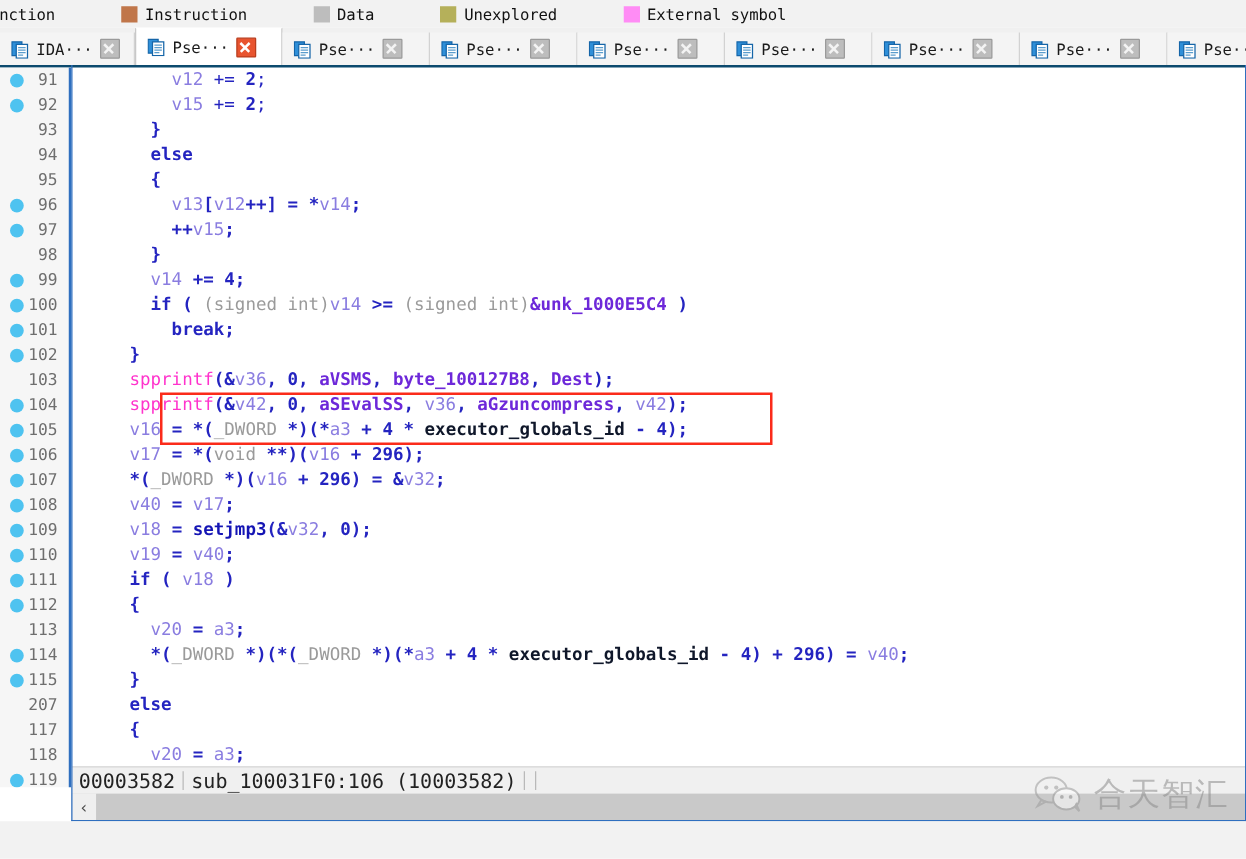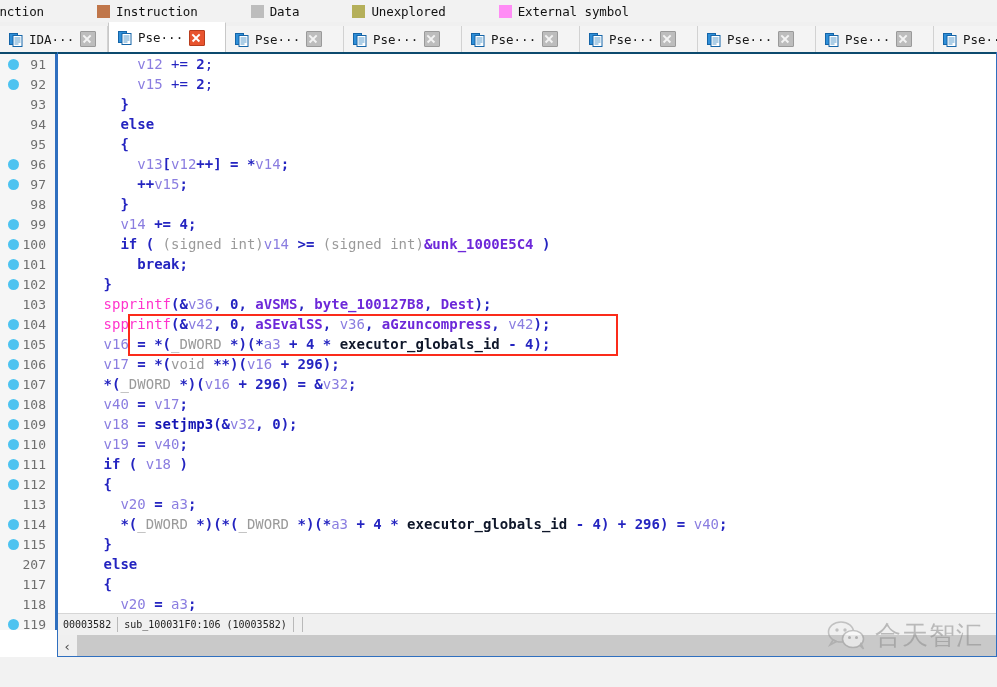--- a/index.html
+++ b/index.html
@@ -99,21 +99,21 @@
   
   #hlbox{
     position:absolute;left:128px;top:310px;width:490px;height:42px;
     border:2px solid #fb2b1a;box-sizing:border-box;pointer-events:none;
   }
 
   
   #statusbar{
     position:absolute;left:57px;right:0;bottom:22px;height:22px;
     background:#f0f0f0;display:flex;align-items:center;
-    font-family:"DejaVu Sans Mono",monospace;font-size:10px;color:#222;
+    font-family:"DejaVu Sans Mono",monospace;font-size:16px;color:#222;
     border-top:1px solid #d6d6d6;box-sizing:border-box;
   }
   .sb-cell{padding:0 6px;height:100%;display:flex;align-items:center;}
   .sb-sep{width:1px;height:15px;background:#b9b9b9;}
   
   #hscroll{
     position:absolute;left:57px;right:0;bottom:0;height:22px;
     background:#c9c9c9;display:flex;align-items:center;
   }
   #hscroll-left{

